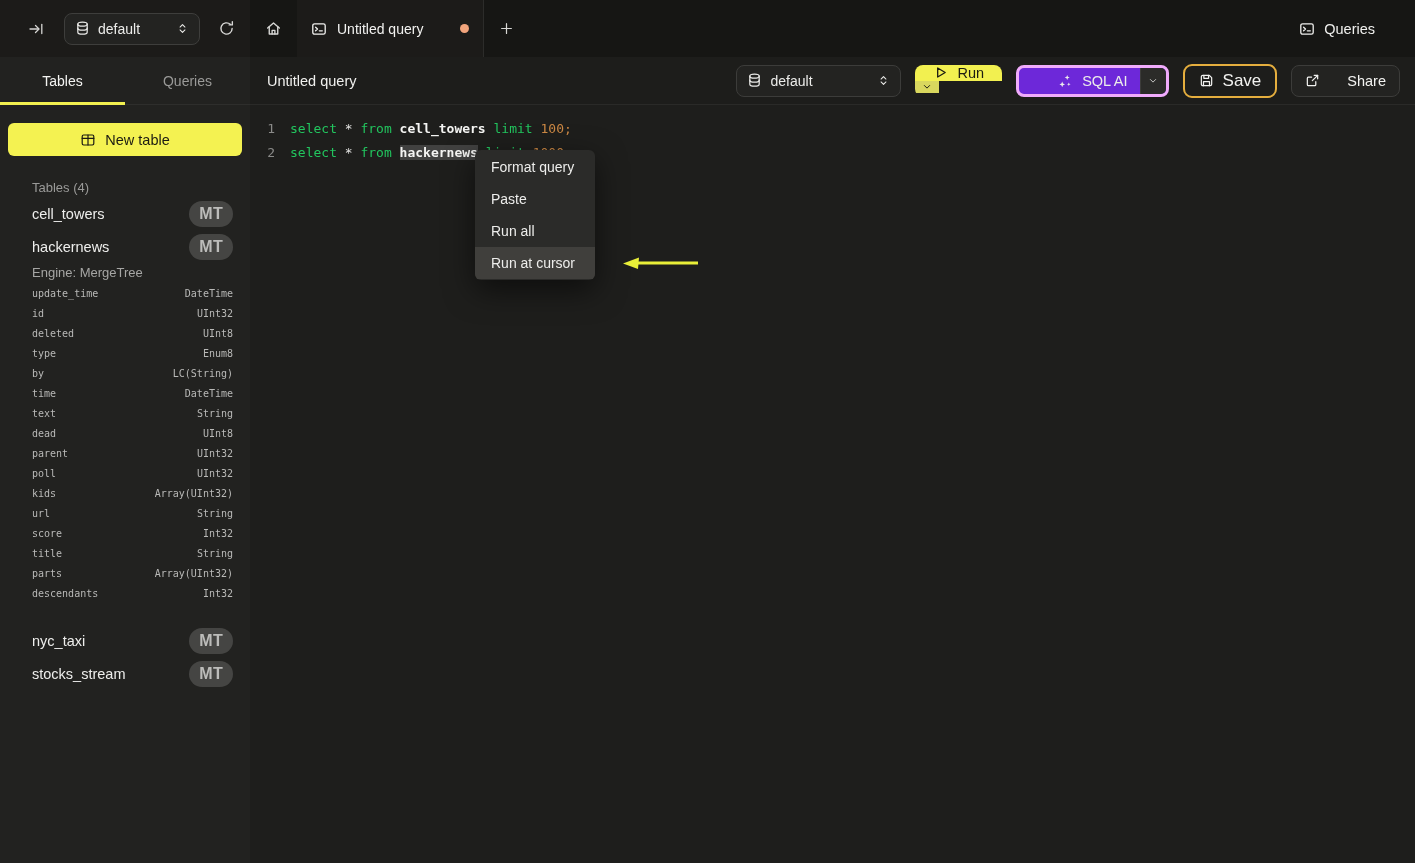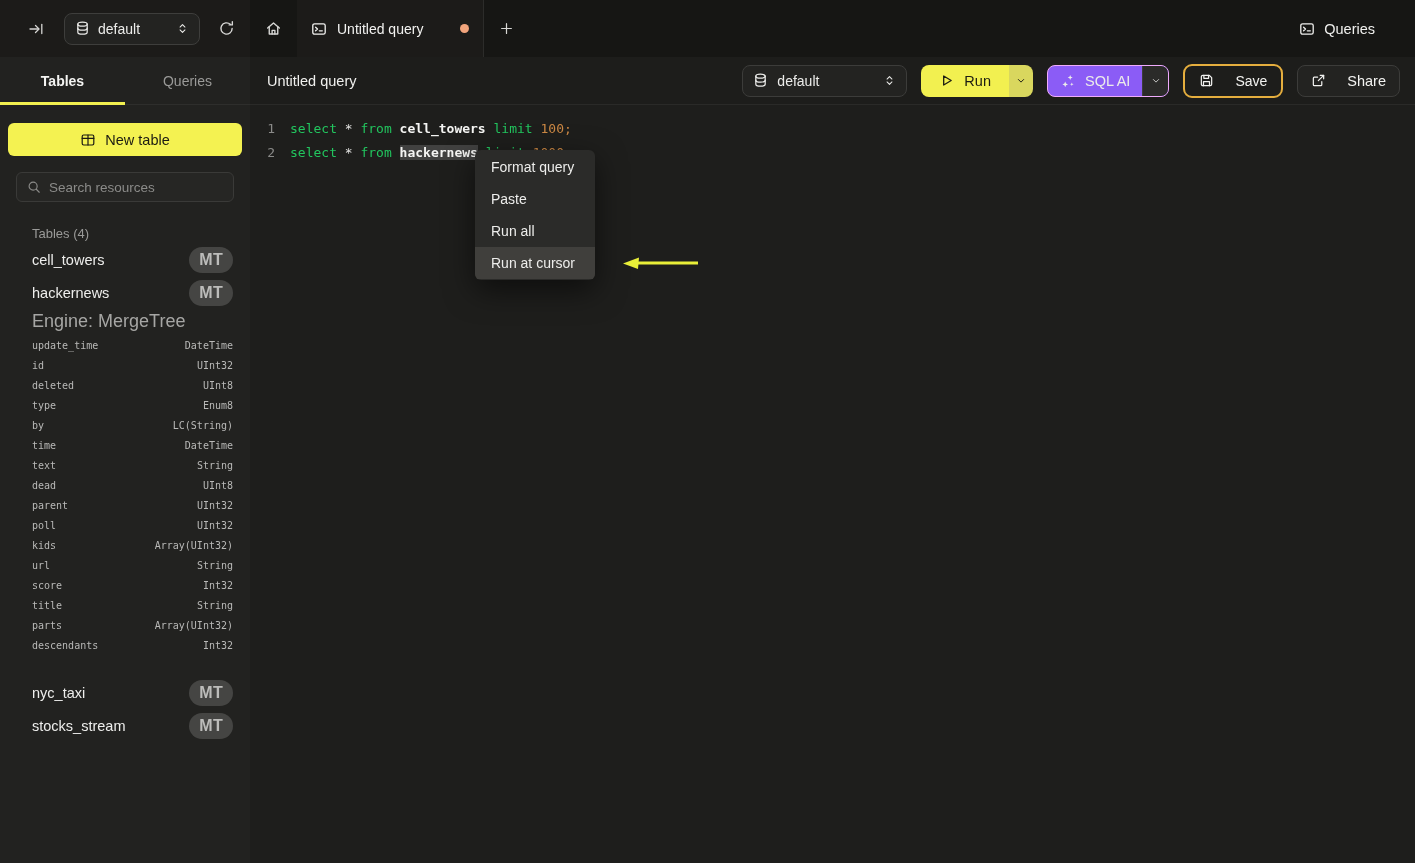--- a/index.html
+++ b/index.html
@@ -25,55 +25,55 @@
   .queries-btn { display:flex; align-items:center; gap:9px; background:none; border:none; color:#f0f0ee; font-size:14.5px; font-weight:500; cursor:pointer; }
 
   
   .app-body { display:flex; height:806px; }
   .sidebar { width:250px; flex:none; background:#222220; display:flex; flex-direction:column; }
   .main { flex:1; display:flex; flex-direction:column; background:#1e1e1c; }
 
   
   .side-tabs { height:48px; display:flex; border-bottom:1px solid #2e2e2c; }
   .side-tab { flex:1; display:flex; align-items:center; justify-content:center; font-size:14px; color:#9a9a98; cursor:pointer; position:relative; background:none; border:none; }
-  .side-tab.active { color:#f4f4f2; font-weight:700; }
+  .side-tab.active { color:#f4f4f2; font-weight:400; }
   .side-tab.active::after { content:""; position:absolute; left:0; right:0; bottom:-1px; height:3px; background:#f2f050; }
   .new-table-btn { margin:18px 8px 0; height:33px; background:#f4f251; color:#1b1b12; border:none; border-radius:6px;
     font-size:14.5px; font-weight:500; display:flex; align-items:center; justify-content:center; gap:9px; cursor:pointer; }
   .search-box { margin:16px 16px 0; height:30px; background:#262624; border:1px solid #3a3a38; border-radius:6px;
     display:flex; align-items:center; gap:8px; padding:0 10px; color:#8b8b89; }
   .search-box input { background:transparent; border:none; outline:none; color:#d8d8d6; font-size:13.5px; width:100%; }
   .search-box input::placeholder { color:#8b8b89; }
   .section-title { margin:24px 0 2px 32px; font-size:13px; color:#9a9a98; }
   .resources { padding-bottom:20px; }
   .table-row { height:33px; display:flex; align-items:center; padding:0 17px 0 32px; cursor:pointer; }
   .table-row .tname { font-size:14.5px; font-weight:500; color:#eeeeec; }
   .badge { margin-left:auto; background:#454543; color:#bcbcba; border-radius:999px; font-size:16px; font-weight:600; padding:4px 10px; letter-spacing:.3px; }
-  .engine-row { padding:2px 17px 8px 32px; font-size:18px; color:#a6a6a4; }
+  .engine-row { padding:2px 17px 8px 32px; font-size:13px; color:#a6a6a4; }
   .col-row { height:20px; display:flex; align-items:flex-start; padding:0 17px 0 32px;
     font-family:"DejaVu Sans Mono", monospace; font-size:10px; color:#b9b9b7; }
   .col-row .ctype { margin-left:auto; } .gap-md { height:16px; }
 
   
   .query-toolbar { height:48px; background:#1d1d1b; border-bottom:1px solid #2a2a28; display:flex; align-items:center; padding:0 15px 0 17px; }
   .query-title { font-size:14.5px; color:#f0f0ee; }
   .qt-controls { margin-left:auto; display:flex; align-items:center; gap:14px; }
   .toolbar-select { height:32px; width:165px; background:#232321; border:1px solid #3c3c3a; border-radius:8px;
     display:flex; align-items:center; gap:9px; padding:0 10px; font-size:14px; color:#ececea; cursor:pointer; }
   .toolbar-select .grow { flex:1; }
-  .run-split { display:flex; height:32px; border-radius:8px; overflow:hidden; cursor:pointer; }
+  .run-split { display:flex; height:32px; border-radius:8px; overflow:hidden; cursor:pointer;flex-direction:column; }
   .run-main { background:#f2f050; color:#1d1d12; border:none; display:flex; align-items:center; gap:10px; padding:0 18px; font-size:14.5px; font-weight:500; cursor:pointer; }
   .run-caret { width:24px; background:#d9d75e; color:#1d1d12; border:none; display:flex; align-items:center; justify-content:center; cursor:pointer; }
-  .ai-split { display:flex; height:32px; border:1px solid #f0abfc; border-radius:8px; overflow:hidden; background:#8b5cf6; cursor:pointer; }
+  .ai-split { display:flex; height:32px; border:3px solid #f0abfc; border-radius:8px; overflow:hidden; background:#6d28d9; cursor:pointer;padding-left:26px; }
   .ai-main { background:transparent; color:#ececea; border:none; display:flex; align-items:center; gap:9px; padding:0 12px; font-size:14.5px; cursor:pointer; }
   .ai-caret { width:26px; background:#2b2b29; color:#c8c8c6; border:none; border-left:1px solid #3c3c3a; display:flex; align-items:center; justify-content:center; cursor:pointer; }
   .save-btn { height:34px; background:transparent; border:2px solid #e5ae3e; border-radius:9px; color:#f2f2f0;
-    display:flex; align-items:center; gap:21px; padding:0 14px; font-size:14px; cursor:pointer; }
+    display:flex; align-items:center; gap:9px; padding:0 14px; font-size:17px; cursor:pointer; }
   .share-btn { height:32px; background:#232321; border:1px solid #3c3c3a; border-radius:8px; color:#f2f2f0;
-    display:flex; align-items:center; gap:21px; padding:0 13px; font-size:14.5px; cursor:pointer; }
+    display:flex; align-items:center; gap:27px; padding:0 13px; font-size:14.5px; cursor:pointer; }
 
   
   .editor { position:relative; flex:1; padding-top:11px; font-family:"DejaVu Sans Mono", monospace; font-size:13px; }
   .code-line { display:flex; height:24px; align-items:center; }
   .ln { width:25px; text-align:right; color:#8b8b89; flex:none; }
   .code { margin-left:15px; white-space:pre; }
   .tk-kw { color:#22c55e; }
   .tk-pl { color:#e4e4e2; }
   .tk-tbl { color:#f4f4f2; font-weight:bold; }
   .tk-num { color:#cc8844; }
@@ -180,29 +180,20 @@
     <button class="new-table-btn">
       <span>
         <svg class="ic" width="16" height="16" viewBox="0 0 16 16" style="stroke-width:1.2">
             <rect x="2.2" y="3" width="11.6" height="10" rx="1.4"></rect>
             <path d="M2.2 6.4h11.6"></path>
             <path d="M8 3v10"></path>
           </svg>
       </span>
       <span>New table</span>
     </button>
-    <div class="search-box">
-      <span>
-        <svg class="ic" width="14" height="14" viewBox="0 0 16 16">
-            <circle cx="7" cy="7" r="4.6"></circle>
-            <path d="M10.6 10.6 14 14"></path>
-          </svg>
-      </span>
-      <input type="text" placeholder="Search resources" style="">
-    </div>
     <div class="section-title">Tables (4)</div>
     <div class="resources">
         <div class="table-row">
           <span class="tname">cell_towers</span>
           <span class="badge">MT</span>
         </div>
         <div class="table-row">
           <span class="tname">hackernews</span>
           <span class="badge">MT</span>
         </div>

